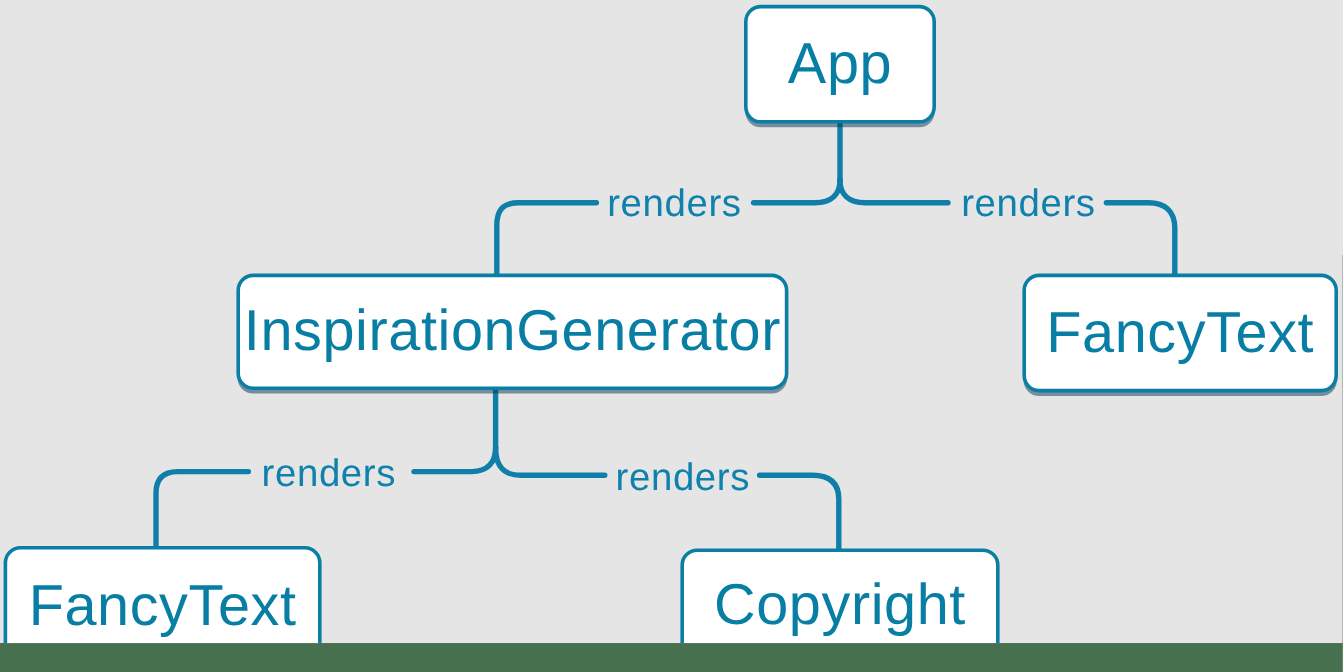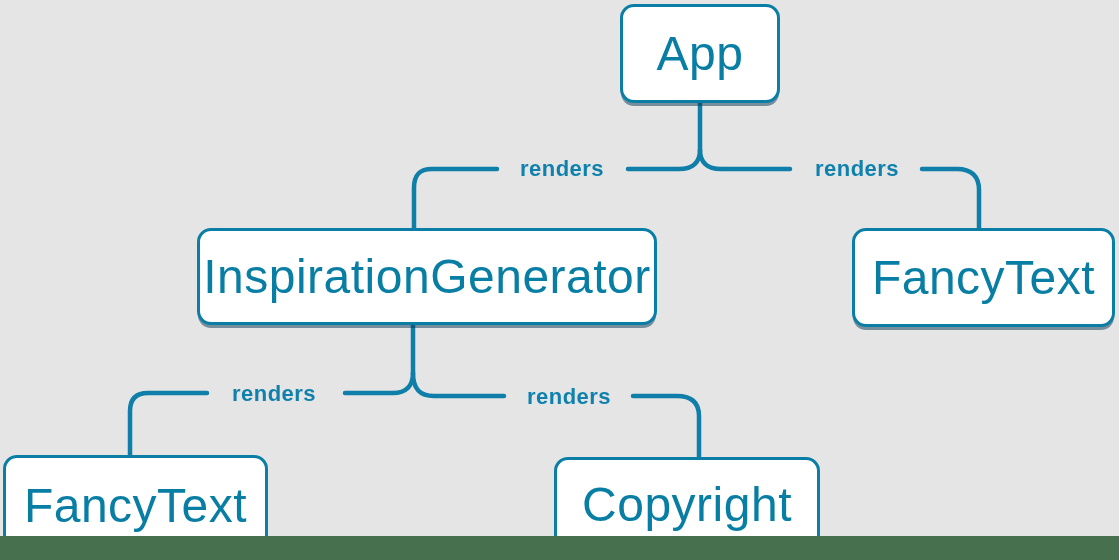--- a/index.html
+++ b/index.html
@@ -41,29 +41,29 @@
     color: #087EA4;
     font-size: 48px;
     font-weight: 500;
     letter-spacing: 0.5px;
     white-space: nowrap;
   }
   .node-app            { left: 620px; top: 4px;   width: 160px; height: 99px; }
   .node-inspiration    { left: 197px; top: 228px; width: 460px; height: 97px; justify-content: center; }
   .node-fancy-top      { left: 852px; top: 228px; width: 263px; height: 99px; }
   .node-fancy-bottom   { left: 3px;   top: 455px; width: 265px; height: 100px; }
-  .node-copyright      { left: 554px; top: 457px; width: 266px; height: 95px; }
+  .node-copyright      { left: 567px; top: 457px; width: 266px; height: 95px; }
   .edge-label {
     position: absolute;
     display: flex;
     align-items: center;
     justify-content: center;
     color: #0F81AC;
-    font-size: 22px;
-    font-weight: 700;
+    font-size: 32px;
+    font-weight: 400;
     letter-spacing: 0.5px;
     white-space: nowrap;
   }
   .edge-label-0 { left: 497px; top: 150px; width: 130px; height: 38px; }
   .edge-label-1 { left: 791px; top: 150px; width: 132px; height: 38px; }
   .edge-label-2 { left: 208px; top: 375px; width: 132px; height: 38px; }
   .edge-label-3 { left: 504px; top: 378px; width: 130px; height: 38px; }
 </style>
 </head>
 <body>

